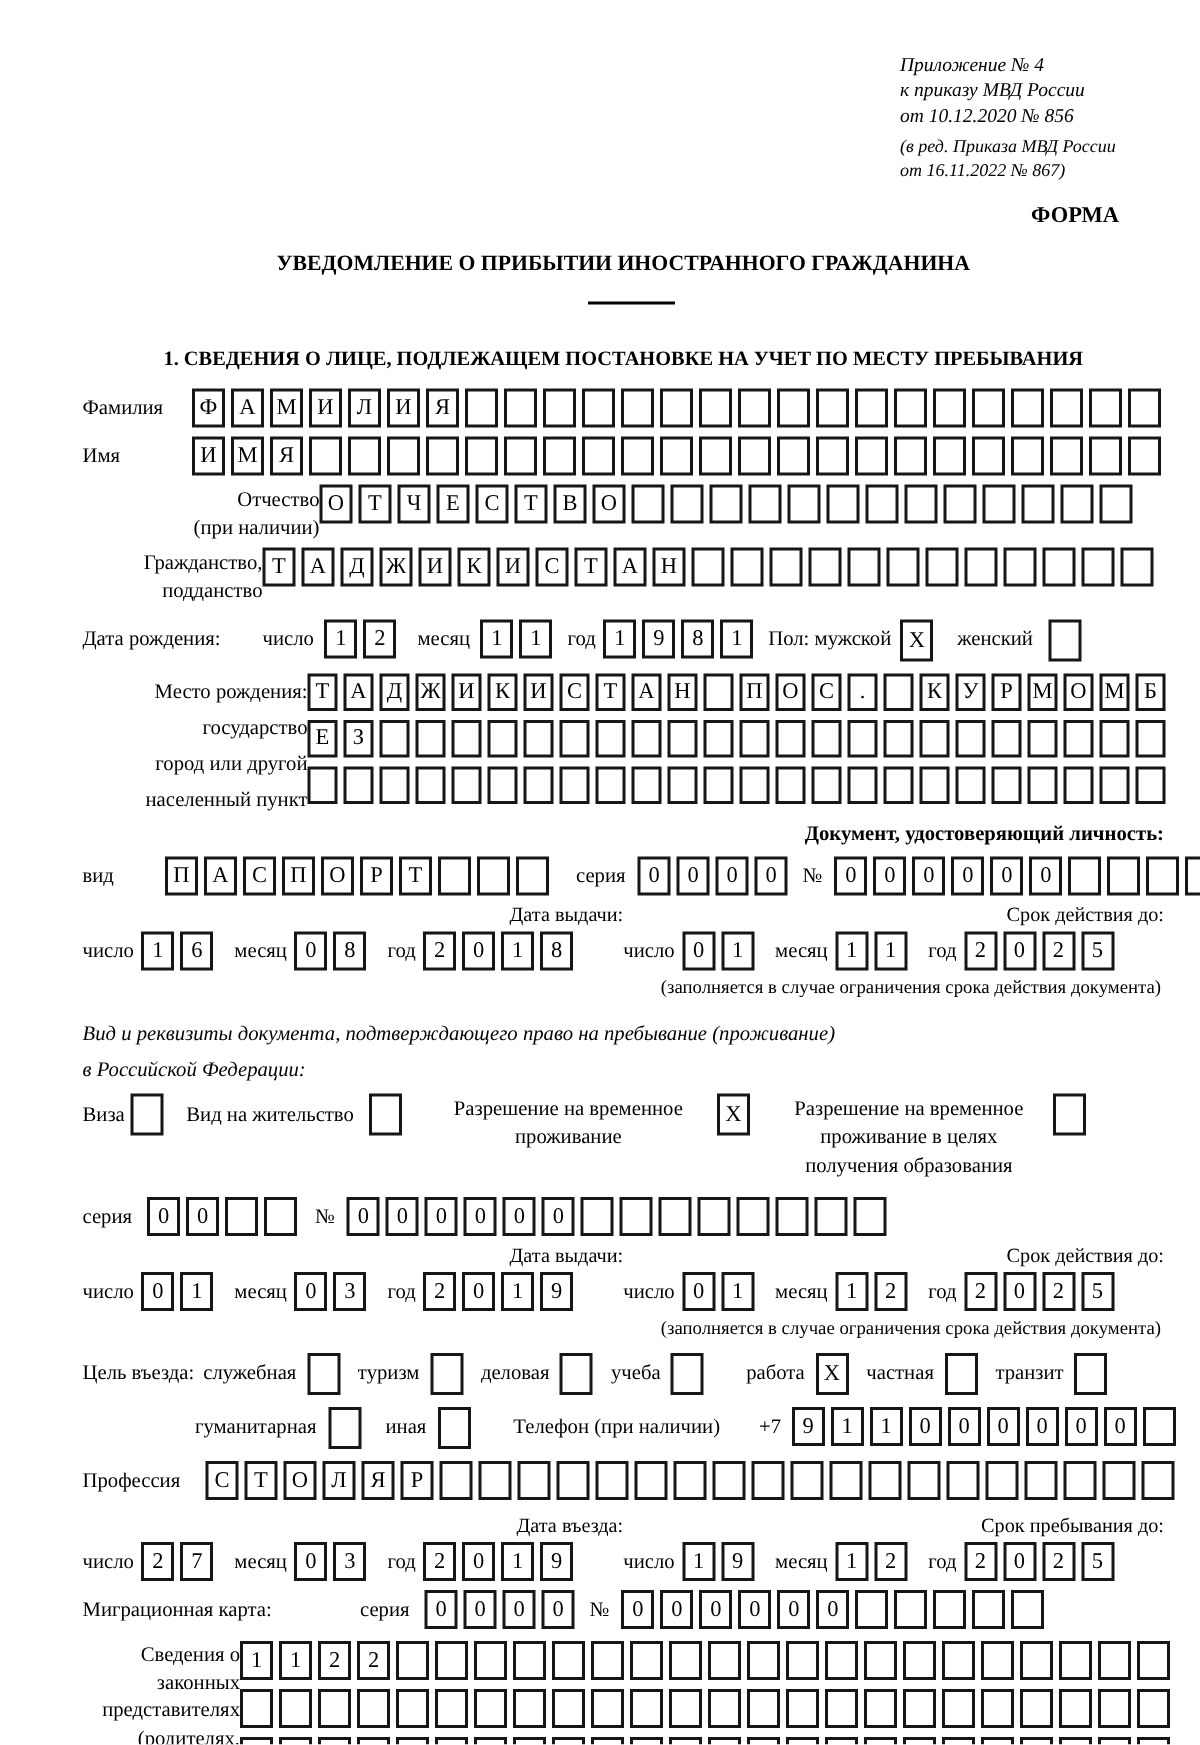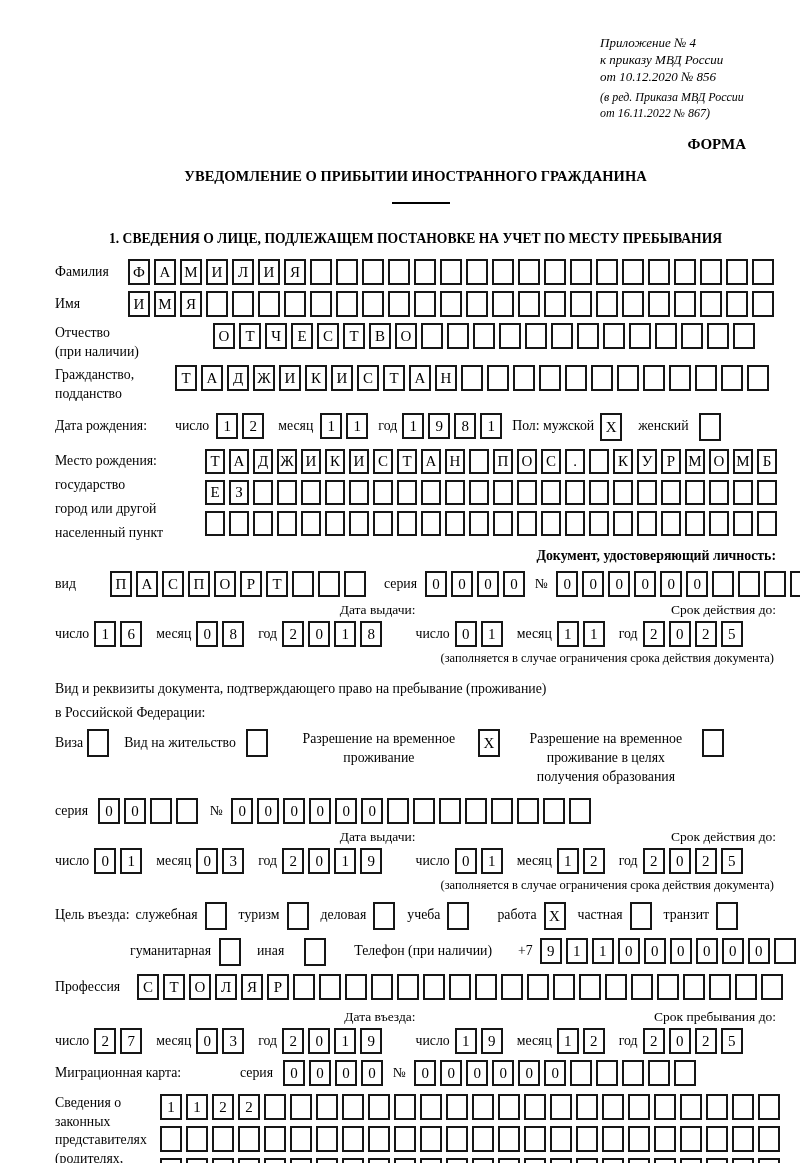--- a/index.html
+++ b/index.html
@@ -10,41 +10,41 @@
   .appendix .small { font-size:12px; margin-top:5px; line-height:1.3; }
   .forma { text-align:right; padding-right:30px; font-weight:bold; font-size:15px; margin-top:14px; }
 
   .title { text-align:center; font-weight:bold; font-size:14.5px; line-height:1.6; margin-top:12px; }
   .blank { display:inline-block; width:58px; border-bottom:2px solid #000; margin-left:10px; }
   .sec { font-weight:bold; font-size:13.6px; text-align:center; margin-top:20px; }
 
   .row  { display:flex; align-items:flex-start; margin-top:6px; }
   .irow { display:flex;   margin-top:6px; }
   .lbl  { font-size:13.8px; line-height:26px; flex:0 0 auto; }
-  .stack{ font-size:13.8px; line-height:19px; flex:0 0 auto; }
+  .stack{ font-size:13.8px; line-height:19px; flex:0 0 auto;text-align:right; }
 
   .cells { display:flex; flex:0 0 auto; }
   .cell  { width:22px; height:26px; border:2px solid #161616; margin-right:4px;
            display:inline-flex; align-items:center; justify-content:center;
            font-size:15px; flex:0 0 auto; background:#fff; }
   .cells.sm .cell { width:20px; height:25px; }
   .cells.cb .cell { width:22px; height:28px; }
   .vstack .cells { margin-bottom:6px; }
 
   .dates { display:flex; margin-top:4px; }
   .dcol  { width:50%; }
   .dhead { text-align:right; font-size:13.5px; line-height:18px; }
   .dline { display:flex; align-items:center; margin-top:2px; }
   .dline .lbl { margin-right:5px; line-height:26px; }
   .mr { margin-right:10px; }
 
   .note { font-size:12.5px; line-height:17px; margin-top:3px; }
   .note.r { text-align:right; padding-right:2px; }
 
-  .para { font-size:13.8px; line-height:1.75; margin-top:10px; }
+  .para { font-size:13.8px; line-height:1.75; margin-top:10px;font-style:italic; }
   .opt { display:flex; align-items:flex-start; }
   .optlbl { font-size:13.8px; line-height:19px; text-align:center; }
 </style>
 </head>
 <body>
 
 <div class="page">
 
   <div class="appendix">
     <div>Приложение № 4</div>
@@ -529,21 +529,21 @@
     <span class="cells cb">
         <span class="cell"></span>
       </span>
   </div>
 
   <div class="irow" style="margin-top:8px">
     <span class="lbl" style="margin-left:75px;margin-right:8px">гуманитарная</span>
     <span class="cells cb">
         <span class="cell"></span>
       </span>
-    <span class="lbl" style="margin-left:12px;margin-right:20px">иная</span>
+    <span class="lbl" style="margin-left:12px;margin-right:8px">иная</span>
     <span class="cells cb">
         <span class="cell"></span>
       </span>
     <span class="lbl" style="margin-left:24px">Телефон (при наличии)</span>
     <span class="lbl" style="margin-left:26px;margin-right:7px">+7</span>
     <span class="cells">
         <span class="cell">9</span>
         <span class="cell">1</span>
         <span class="cell">1</span>
         <span class="cell">0</span>

